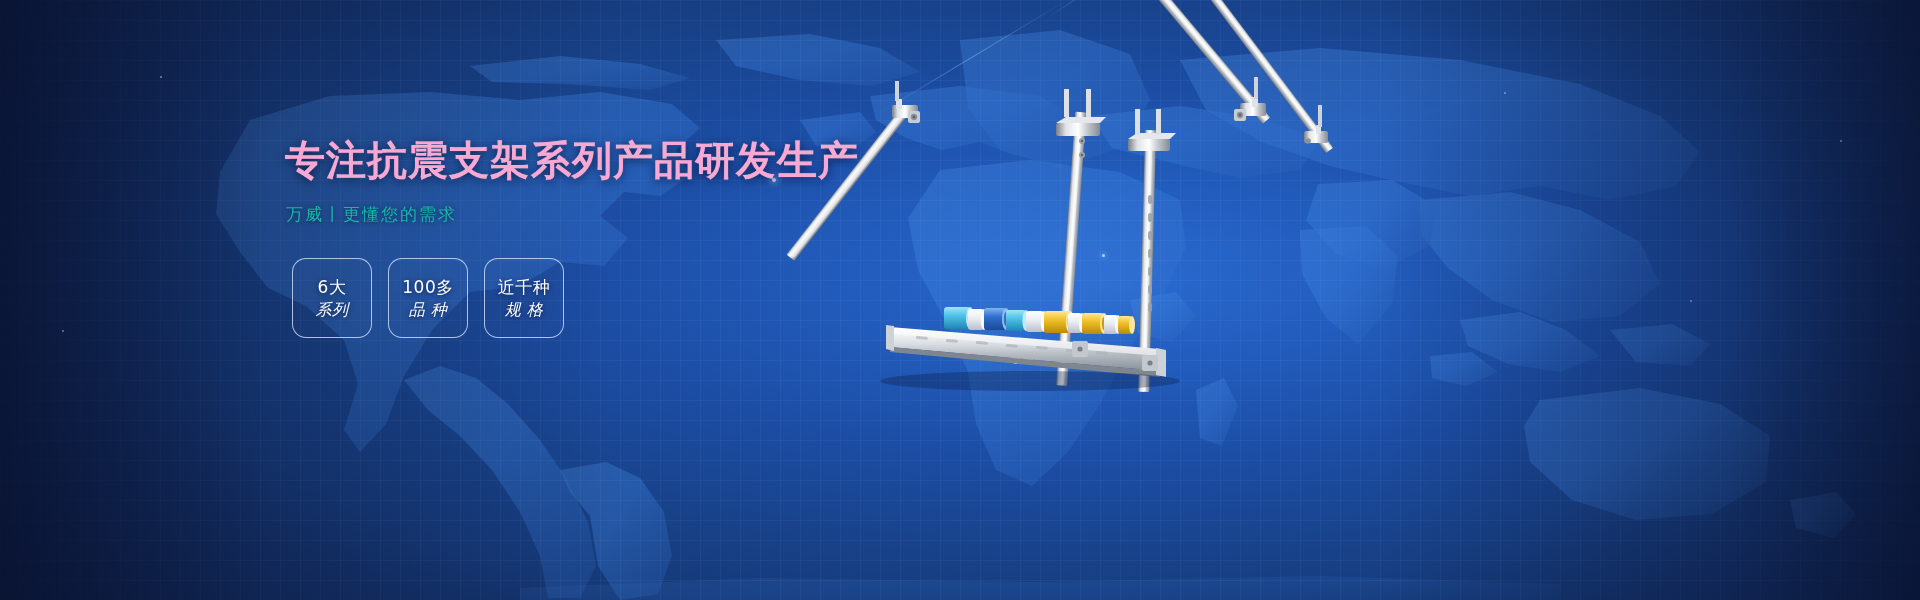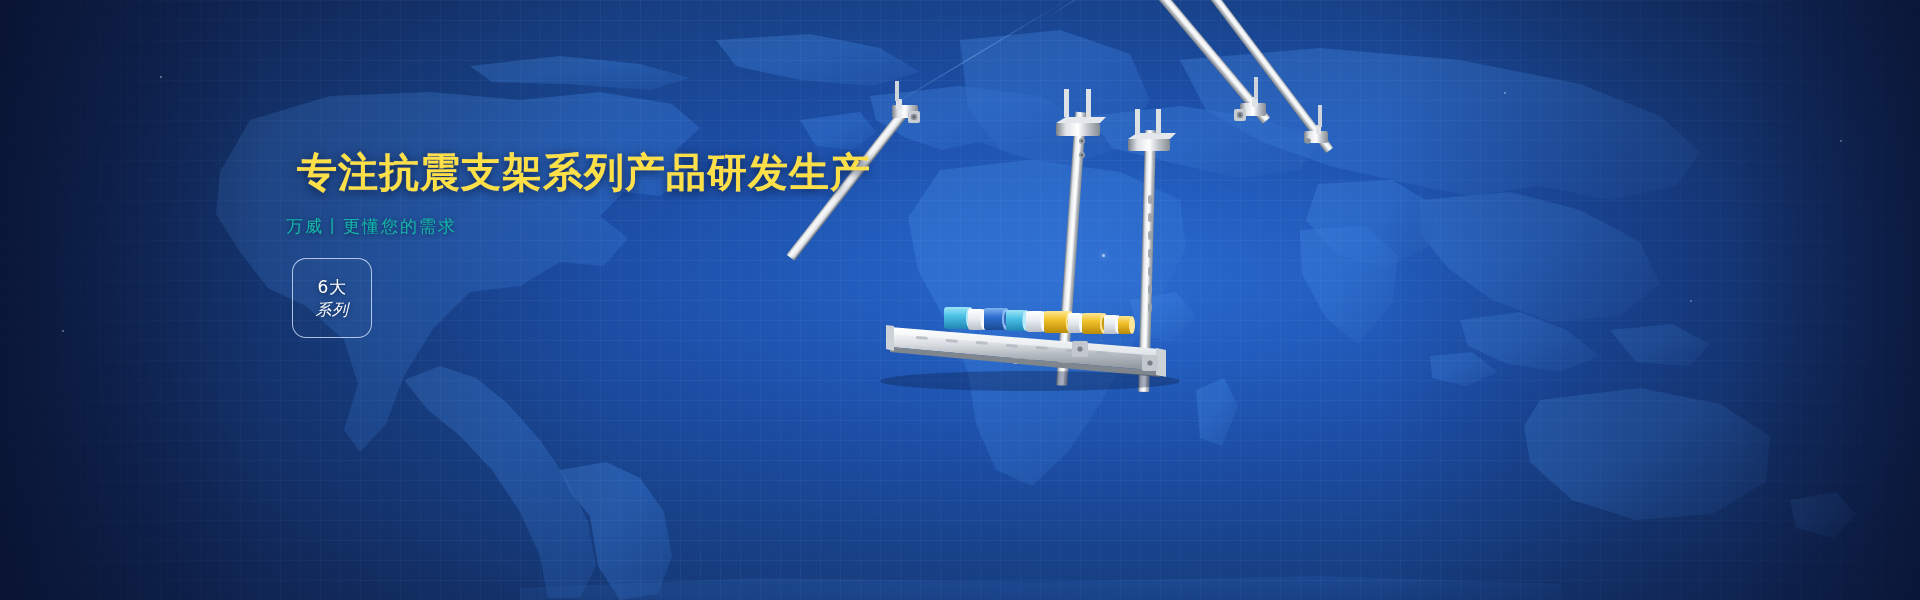--- a/index.html
+++ b/index.html
@@ -53,24 +53,24 @@
 
   
   .dot{position:absolute;border-radius:50%;background:#dceaff;}
   .streak{position:absolute;height:1px;background:linear-gradient(90deg,rgba(120,175,255,0),rgba(150,200,255,.75),rgba(120,175,255,0));transform-origin:left center;}
 
   
   .copy{position:absolute;left:285px;top:140px;width:560px;z-index:30;}
   .headline{
     font-size:40px;
     font-weight:bold;
-    color:#fde047;
+    color:#f9a8d4;
     letter-spacing:1px;
     line-height:1;
-    margin:12px;
+    margin:0;
     white-space:nowrap;
     text-shadow:0 2px 10px rgba(3,14,45,.75), 0 0 1px rgba(255,255,255,.5);
   }
   .subline{
     margin:26px 0 0 1px;
     font-size:17px;
     color:#14b8a6;
     letter-spacing:2px;
     line-height:1;
     white-space:nowrap;
@@ -180,20 +180,28 @@
 
   <div class="copy">
     <h1 class="headline">专注抗震支架系列产品研发生产</h1>
     <p class="subline">万威丨更懂您的需求</p>
   </div>
 
   <div class="badges">
     <div class="badge">
       <span class="l1">6大</span>
       <span class="l2">系列</span>
+    </div>
+    <div class="badge">
+      <span class="l1">100多</span>
+      <span class="l2">品 种</span>
+    </div>
+    <div class="badge">
+      <span class="l1">近千种</span>
+      <span class="l2">规 格</span>
     </div>
   </div>
 
   <div class="product">
     <svg viewBox="0 0 470 360" xmlns="http://www.w3.org/2000/svg">
       <defs>
         <linearGradient id="steel" x1="0" y1="0" x2="1" y2="0">
           <stop offset="0%" stop-color="#8d939a"></stop>
           <stop offset="18%" stop-color="#e9ecef"></stop>
           <stop offset="42%" stop-color="#fbfcfd"></stop>

